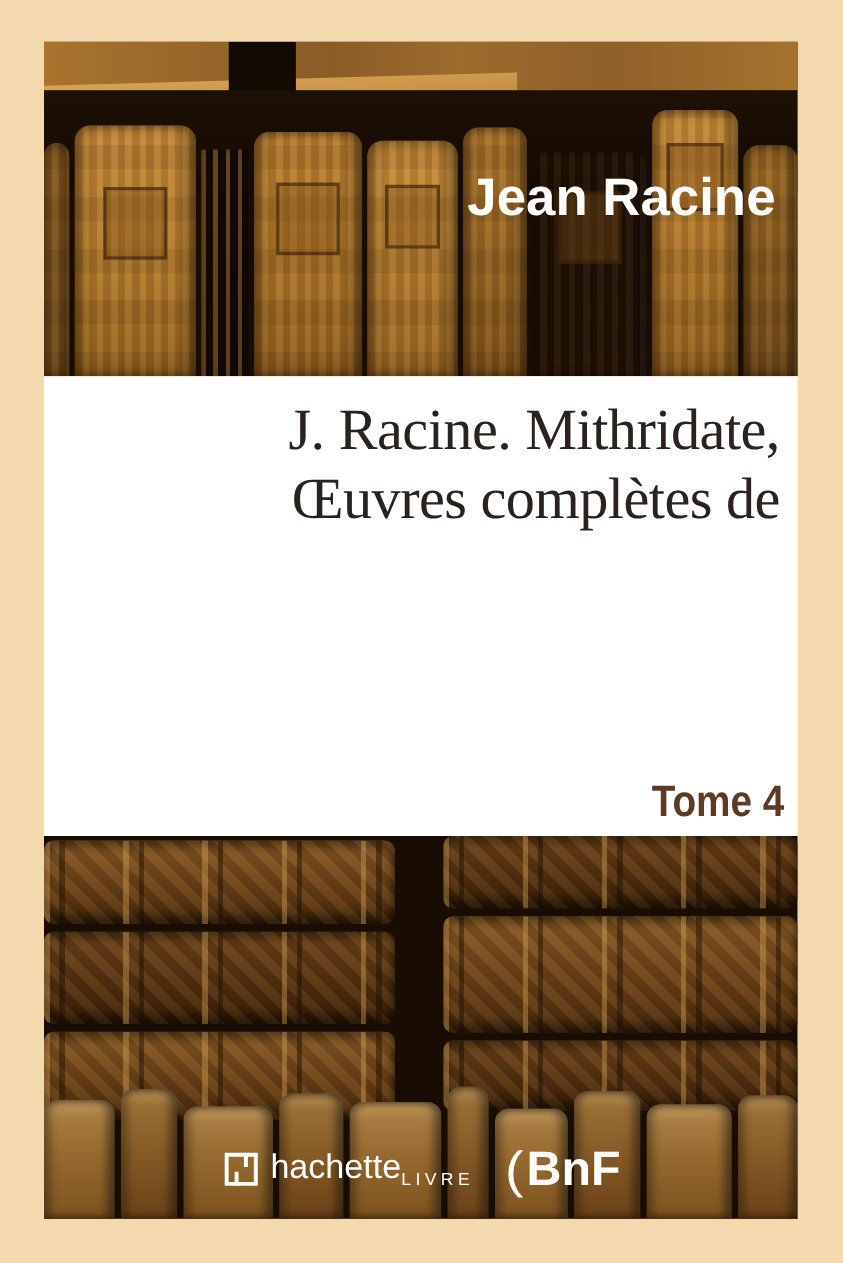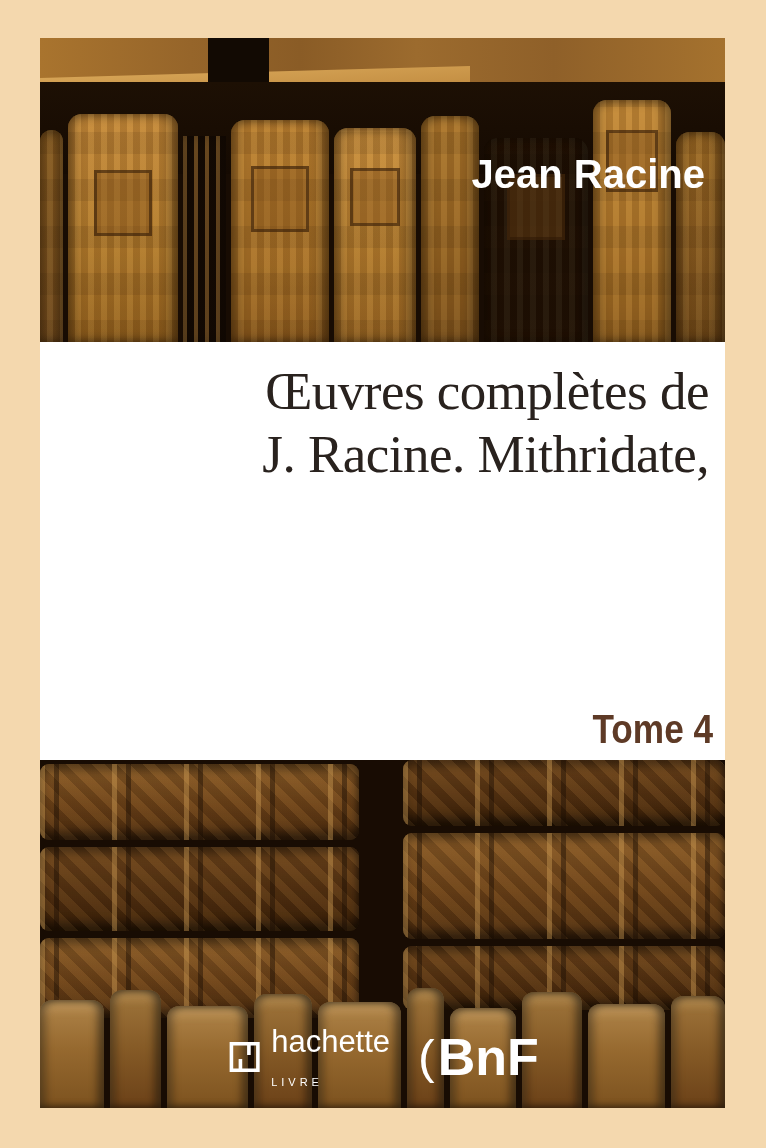--- a/index.html
+++ b/index.html
@@ -36,21 +36,21 @@
   .lbl{position:absolute;left:50%;transform:translateX(-50%);
     width:52px;height:60px;
     border:3px solid rgba(45,23,6,.55);
     background:rgba(125,80,25,.38);}
   .torn{background:linear-gradient(180deg,#3a220a 0%,#2a1706 100%) !important;
     border-radius:8px 8px 0 0;}
   .torn .cords{position:absolute;inset:0;
     background:repeating-linear-gradient(90deg, rgba(190,140,70,.35) 0 4px, rgba(15,7,2,.9) 4px 11px);}
 
   .author{position:absolute;top:114px;right:20px;
-    color:#ffffff;font-weight:bold;font-size:40px;letter-spacing:0;
+    color:#ffffff;font-weight:bold;font-size:48px;letter-spacing:0;
     font-family:"Liberation Sans", sans-serif;z-index:5;}
 
   
   .band{position:absolute;left:40px;top:342px;width:685px;height:418px;background:#ffffff;}
   .title{position:absolute;top:18px;right:16px;left:16px;
     text-align:right;color:#29221e;
     font-family:"Liberation Serif", serif;
     font-size:53px;line-height:63px;letter-spacing:-0.5px;}
   .volume{position:absolute;right:12px;bottom:8px;
     color:#5e3a26;font-weight:bold;font-size:40px;
@@ -74,26 +74,26 @@
   .vspine{border-radius:12px 12px 0 0;position:relative;
     box-shadow:inset 5px 0 8px rgba(0,0,0,.4), inset -6px 0 9px rgba(0,0,0,.5), inset 0 10px 8px rgba(235,200,140,.25);
     background:linear-gradient(180deg,#b0854a 0%,#96692f 45%,#7c521f 100%);}
   .vspine.alt{background:linear-gradient(180deg,#a0763c 0%,#855a26 50%,#6b4118 100%);}
 
   
   .logos{position:absolute;left:50%;transform:translateX(-50%);bottom:20px;
     display:flex;align-items:center;gap:28px;z-index:6;color:#fff;}
   .hachette{display:flex;align-items:center;gap:9px;}
   .h-icon{width:36px;height:36px;display:block;}
-  .h-words{display:flex;flex-direction:column;line-height:1;}
+  .h-words{display:flex;flex-direction:row;line-height:1;text-align:right;}
   .h-name{font-size:31px;letter-spacing:0;}
-  .h-sub{font-size:11px;letter-spacing:4px;margin-top:20px;}
+  .h-sub{font-size:16px;letter-spacing:4px;margin-top:20px;}
   .bnf{display:flex;align-items:center;}
   .bnf-paren{font-size:50px;font-weight:400;line-height:0;margin-right:3px;transform:scaleY(.92);}
-  .bnf-name{font-size:52px;font-weight:bold;letter-spacing:0;}
+  .bnf-name{font-size:44px;font-weight:bold;letter-spacing:0;}
 </style>
 </head>
 <body>
 
 <div class="cover">
 
   <div class="photo photo-top">
     <div class="upper-strip"></div>
     <div class="shelf-board"></div>
     <div class="top-notch"></div>
@@ -132,22 +132,22 @@
       <div class="spine" style="width:50px;margin-top:94px;background:linear-gradient(180deg,#9e6c26,#855920 60%,#6e4818);">
           <div class="tex"></div>
         </div>
     </div>
 
     <div class="author">Jean Racine</div>
   </div>
 
   <div class="band">
     <div class="title">
+      <div>J. Racine. Mithridate,</div>
       <div>Œuvres complètes de</div>
-      <div>J. Racine. Mithridate,</div>
     </div>
     <div class="volume">Tome 4</div>
   </div>
 
   <div class="photo photo-bottom">
     <div class="stack stack-left">
       <div class="srow" style="height:76px;margin-top:4px;">
           <div class="bands"></div>
         </div>
       <div class="srow dark" style="height:84px;">

